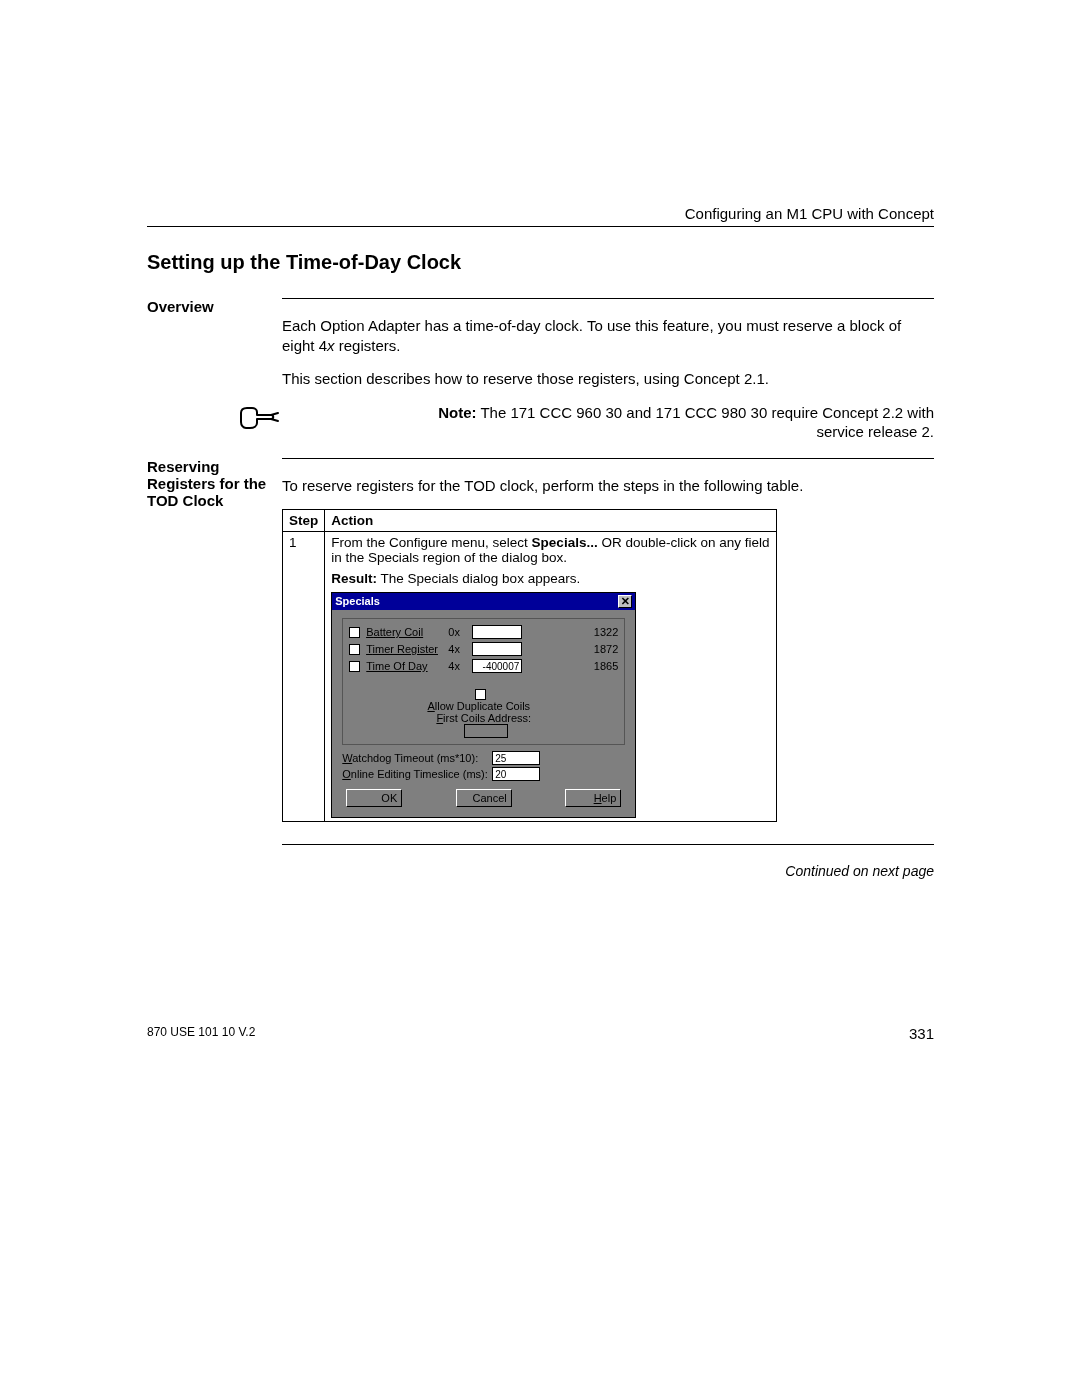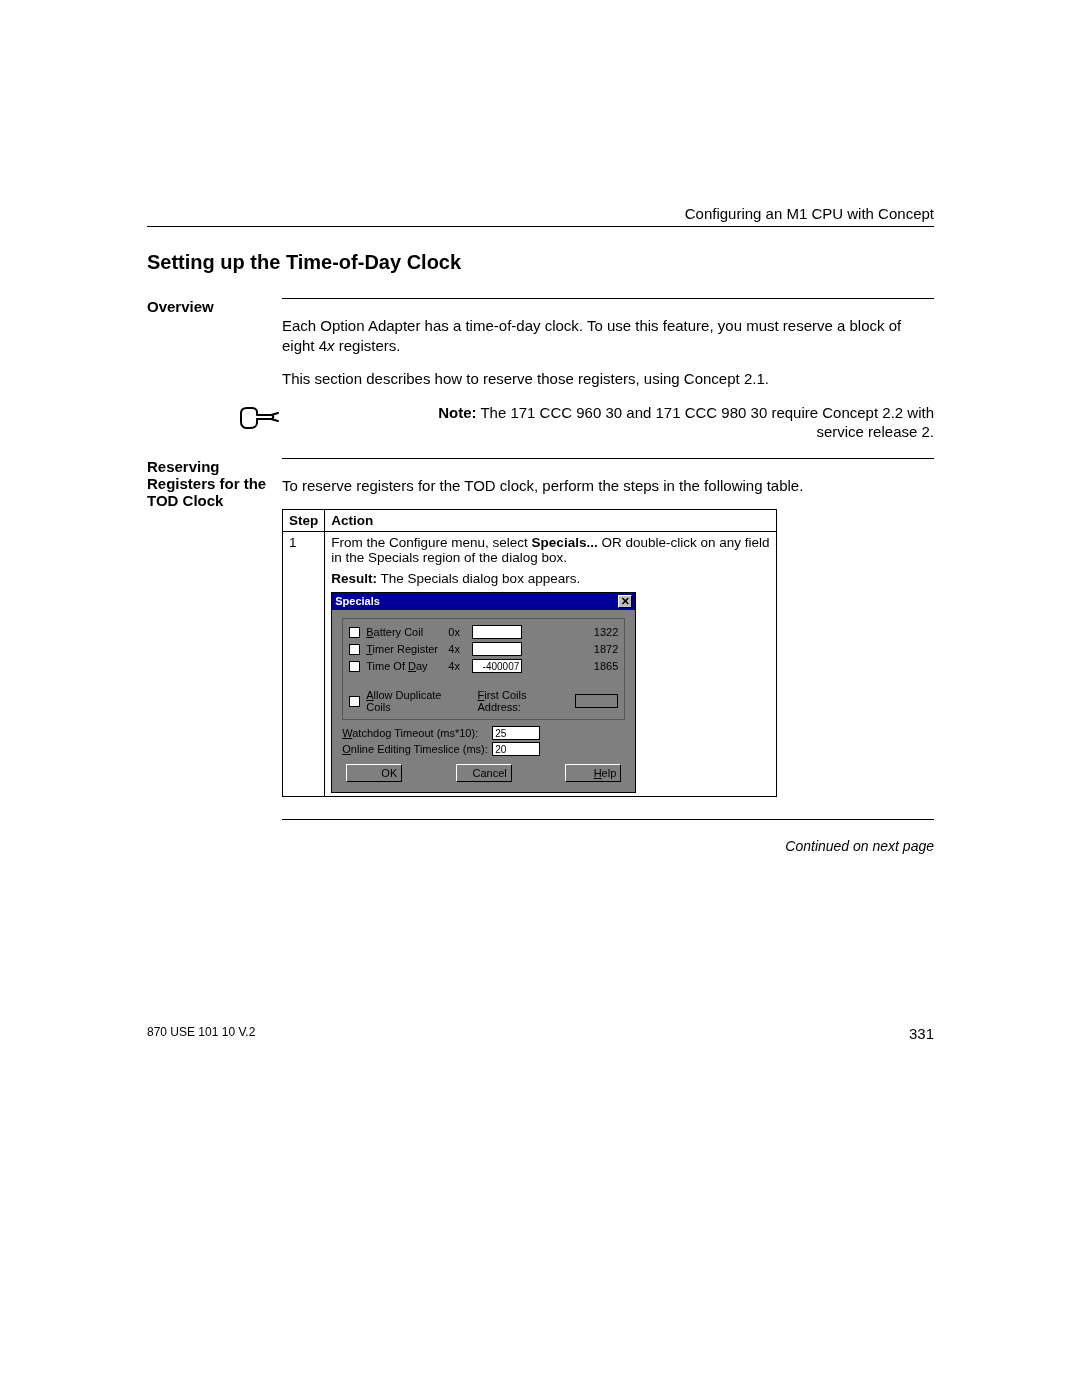--- a/index.html
+++ b/index.html
@@ -132,20 +132,21 @@
   .chk {
     width: 11px; height: 11px;
     border: 1px solid #000;
     background: #fff;
     margin-right: 6px;
     flex: 0 0 11px;
   }
   .fld-label {
     width: 82px;
     flex: 0 0 82px;
+    text-decoration: underline;
   }
   .prefix {
     width: 24px;
     flex: 0 0 24px;
   }
   .inp {
     width: 50px; height: 14px;
     border: 1px solid #000;
     background: #fff;
     font-size: 10px;
@@ -157,20 +158,21 @@
   }
   .avail {
     flex: 1;
     text-align: right;
     font-size: 11px;
   }
   .dup-row {
     display: flex;
     align-items: center;
     margin-top: 16px;
+    flex-direction: column;
   }
   .dup-inp {
     width: 44px; height: 14px;
     border: 1px solid #000;
     background: #7f7f7f;
     display: inline-block;
     margin-left: 4px;
   }
   .wd-row {
     display: flex;

